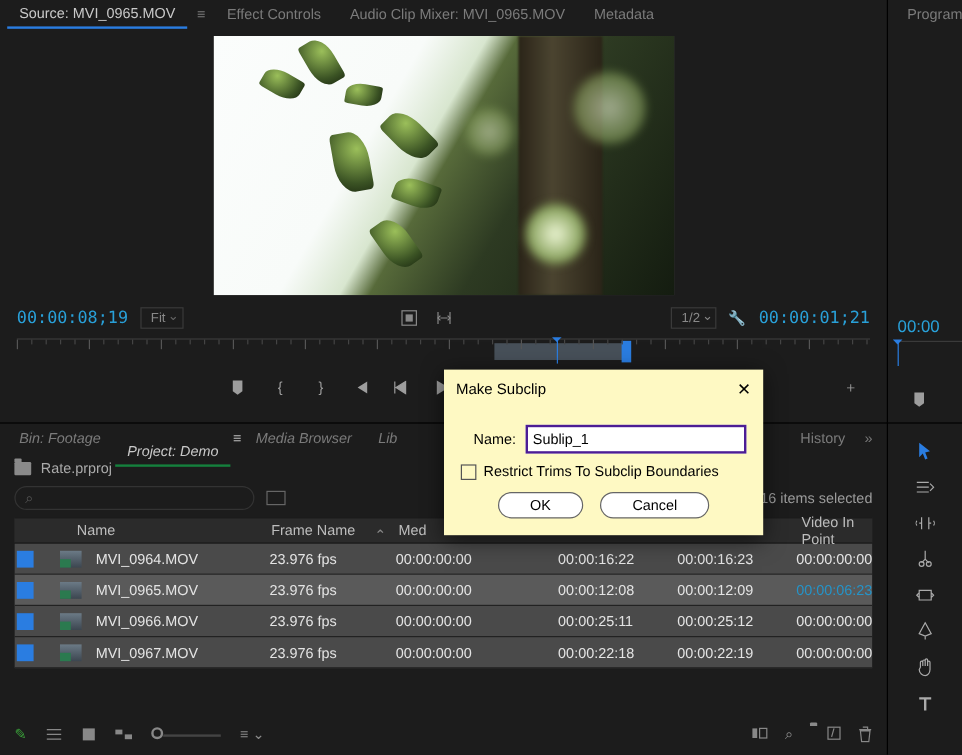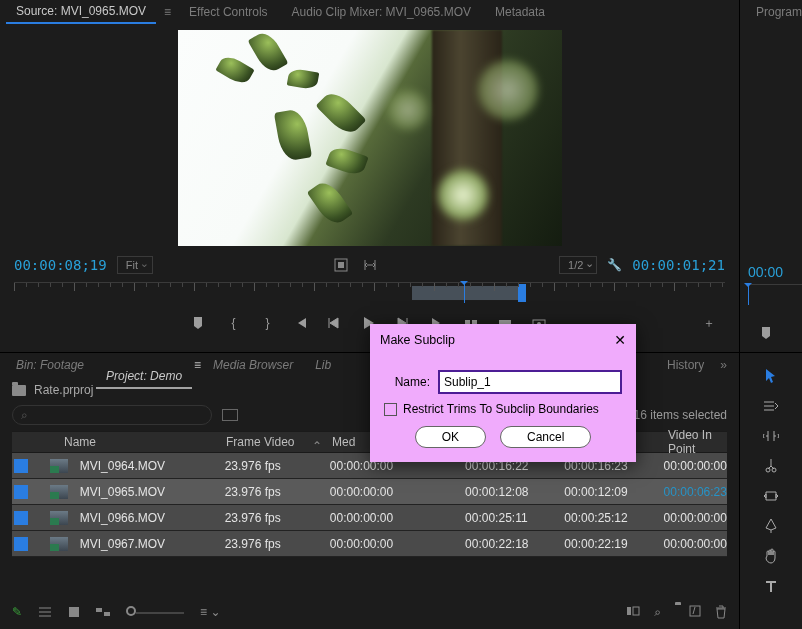--- a/index.html
+++ b/index.html
@@ -41,21 +41,21 @@
   .playhead{position:absolute;top:0;width:1px;height:20px;background:#2a7de1;}
   .playhead::before{content:"";position:absolute;top:-2px;left:-4px;border:4px solid transparent;border-top-color:#2a7de1;}
 
   .transport{display:flex;justify-content:center;gap:18px;margin-top:8px;color:#9d9d9d;align-items:center;height:22px;}
   .transport .btn{width:16px;text-align:center;}
   .transport .plus-right{position:absolute;right:22px;}
 
   
   .bottom-tabs{display:flex;height:24px;align-items:center;padding:0 6px;gap:2px;}
   .bottom-tabs .tab{padding:4px 10px;color:#7b7b7b;white-space:nowrap;font-style:italic;}
-  .bottom-tabs .tab.active{border-bottom:2px solid #a3a3a3;color:#c9c9c9;margin-top:24px;}
+  .bottom-tabs .tab.active{border-bottom:2px solid #15803d;color:#c9c9c9;margin-top:24px;}
   .bottom-tabs .spacer{flex:1;}
   .bottom-tabs .rlabel{color:#7b7b7b;padding:0 8px;}
   .bottom-tabs .chev{color:#777;padding:0 6px;}
 
   .proj-row{display:flex;align-items:center;gap:8px;padding:6px 12px;color:#aaa;}
   .folder-icon{width:14px;height:11px;background:#8a8a8a;border-radius:1px;position:relative;}
   .folder-icon::before{content:"";position:absolute;top:-3px;left:0;width:6px;height:3px;background:#8a8a8a;border-radius:1px 1px 0 0;}
 
   .search-row{display:flex;align-items:center;gap:10px;padding:2px 12px 6px 12px;}
   .search-box{flex:0 0 200px;border:1px solid #333;border-radius:10px;height:20px;display:flex;align-items:center;padding:0 8px;color:#555;}
@@ -81,21 +81,21 @@
   .panel-footer .right{margin-left:auto;display:flex;gap:14px;}
   .pencil{color:#3aa03a;}
   .slider-dot{width:10px;height:10px;border:2px solid #888;border-radius:50%;display:inline-block;}
   .slider-line{display:inline-block;width:48px;height:2px;background:#444;vertical-align:middle;}
 
   
   .toolbar-right .tool{display:flex;justify-content:center;align-items:center;height:30px;color:#aaa;}
   .toolbar-right .tool.active{color:#2a7de1;}
 
   
-  .modal{position:absolute;left:370px;top:324px;width:266px;background:#f0abfc;color:#000;font-size:12px;box-shadow:0 4px 18px rgba(0,0,0,.6);}
+  .modal{position:absolute;left:370px;top:308px;width:266px;background:#fef9c3;color:#000;font-size:12px;box-shadow:0 4px 18px rgba(0,0,0,.6);}
   .modal-head{display:flex;align-items:center;padding:8px 10px;}
   .modal-head .title{font-size:12.5px;}
   .modal-head .close{margin-left:auto;font-size:14px;}
   .modal-body{padding:6px 14px 14px 14px;}
   .field-row{display:flex;align-items:center;gap:8px;margin:8px 0;}
   .field-row label{width:46px;text-align:right;}
   .field-row input[type=text]{flex:1;border:2px solid #4c1d95;padding:3px 4px;font-size:12px;}
   .chk-row{display:flex;align-items:center;gap:6px;margin:4px 0 10px 0;}
   .chk-row .chk{width:13px;height:13px;border:1px solid #555;}
   .btn-row{display:flex;justify-content:center;gap:14px;}
@@ -308,21 +308,21 @@
     <div class="search-box">
         <span>⌕</span>
       </div>
     <span class="bin-icon"></span>
     <span class="sel-label">16 items selected</span>
   </div>
 
   <div class="list-header">
     <div class="col-pad"></div>
     <div class="col-name">Name</div>
-    <div class="col-fr"><span>Frame Video</span><span class="sort">⌃</span></div>
+    <div class="col-fr"><span>Frame Name</span><span class="sort">⌃</span></div>
     <div class="col-ms">Med</div>
     <div class="col-me"></div>
     <div class="col-md"></div>
     <div class="col-vi">Video In Point</div>
   </div>
 
   <div class="list-body">
     <div class="row sel">
       <span class="chip"></span>
       <span class="clip-ico"></span>

